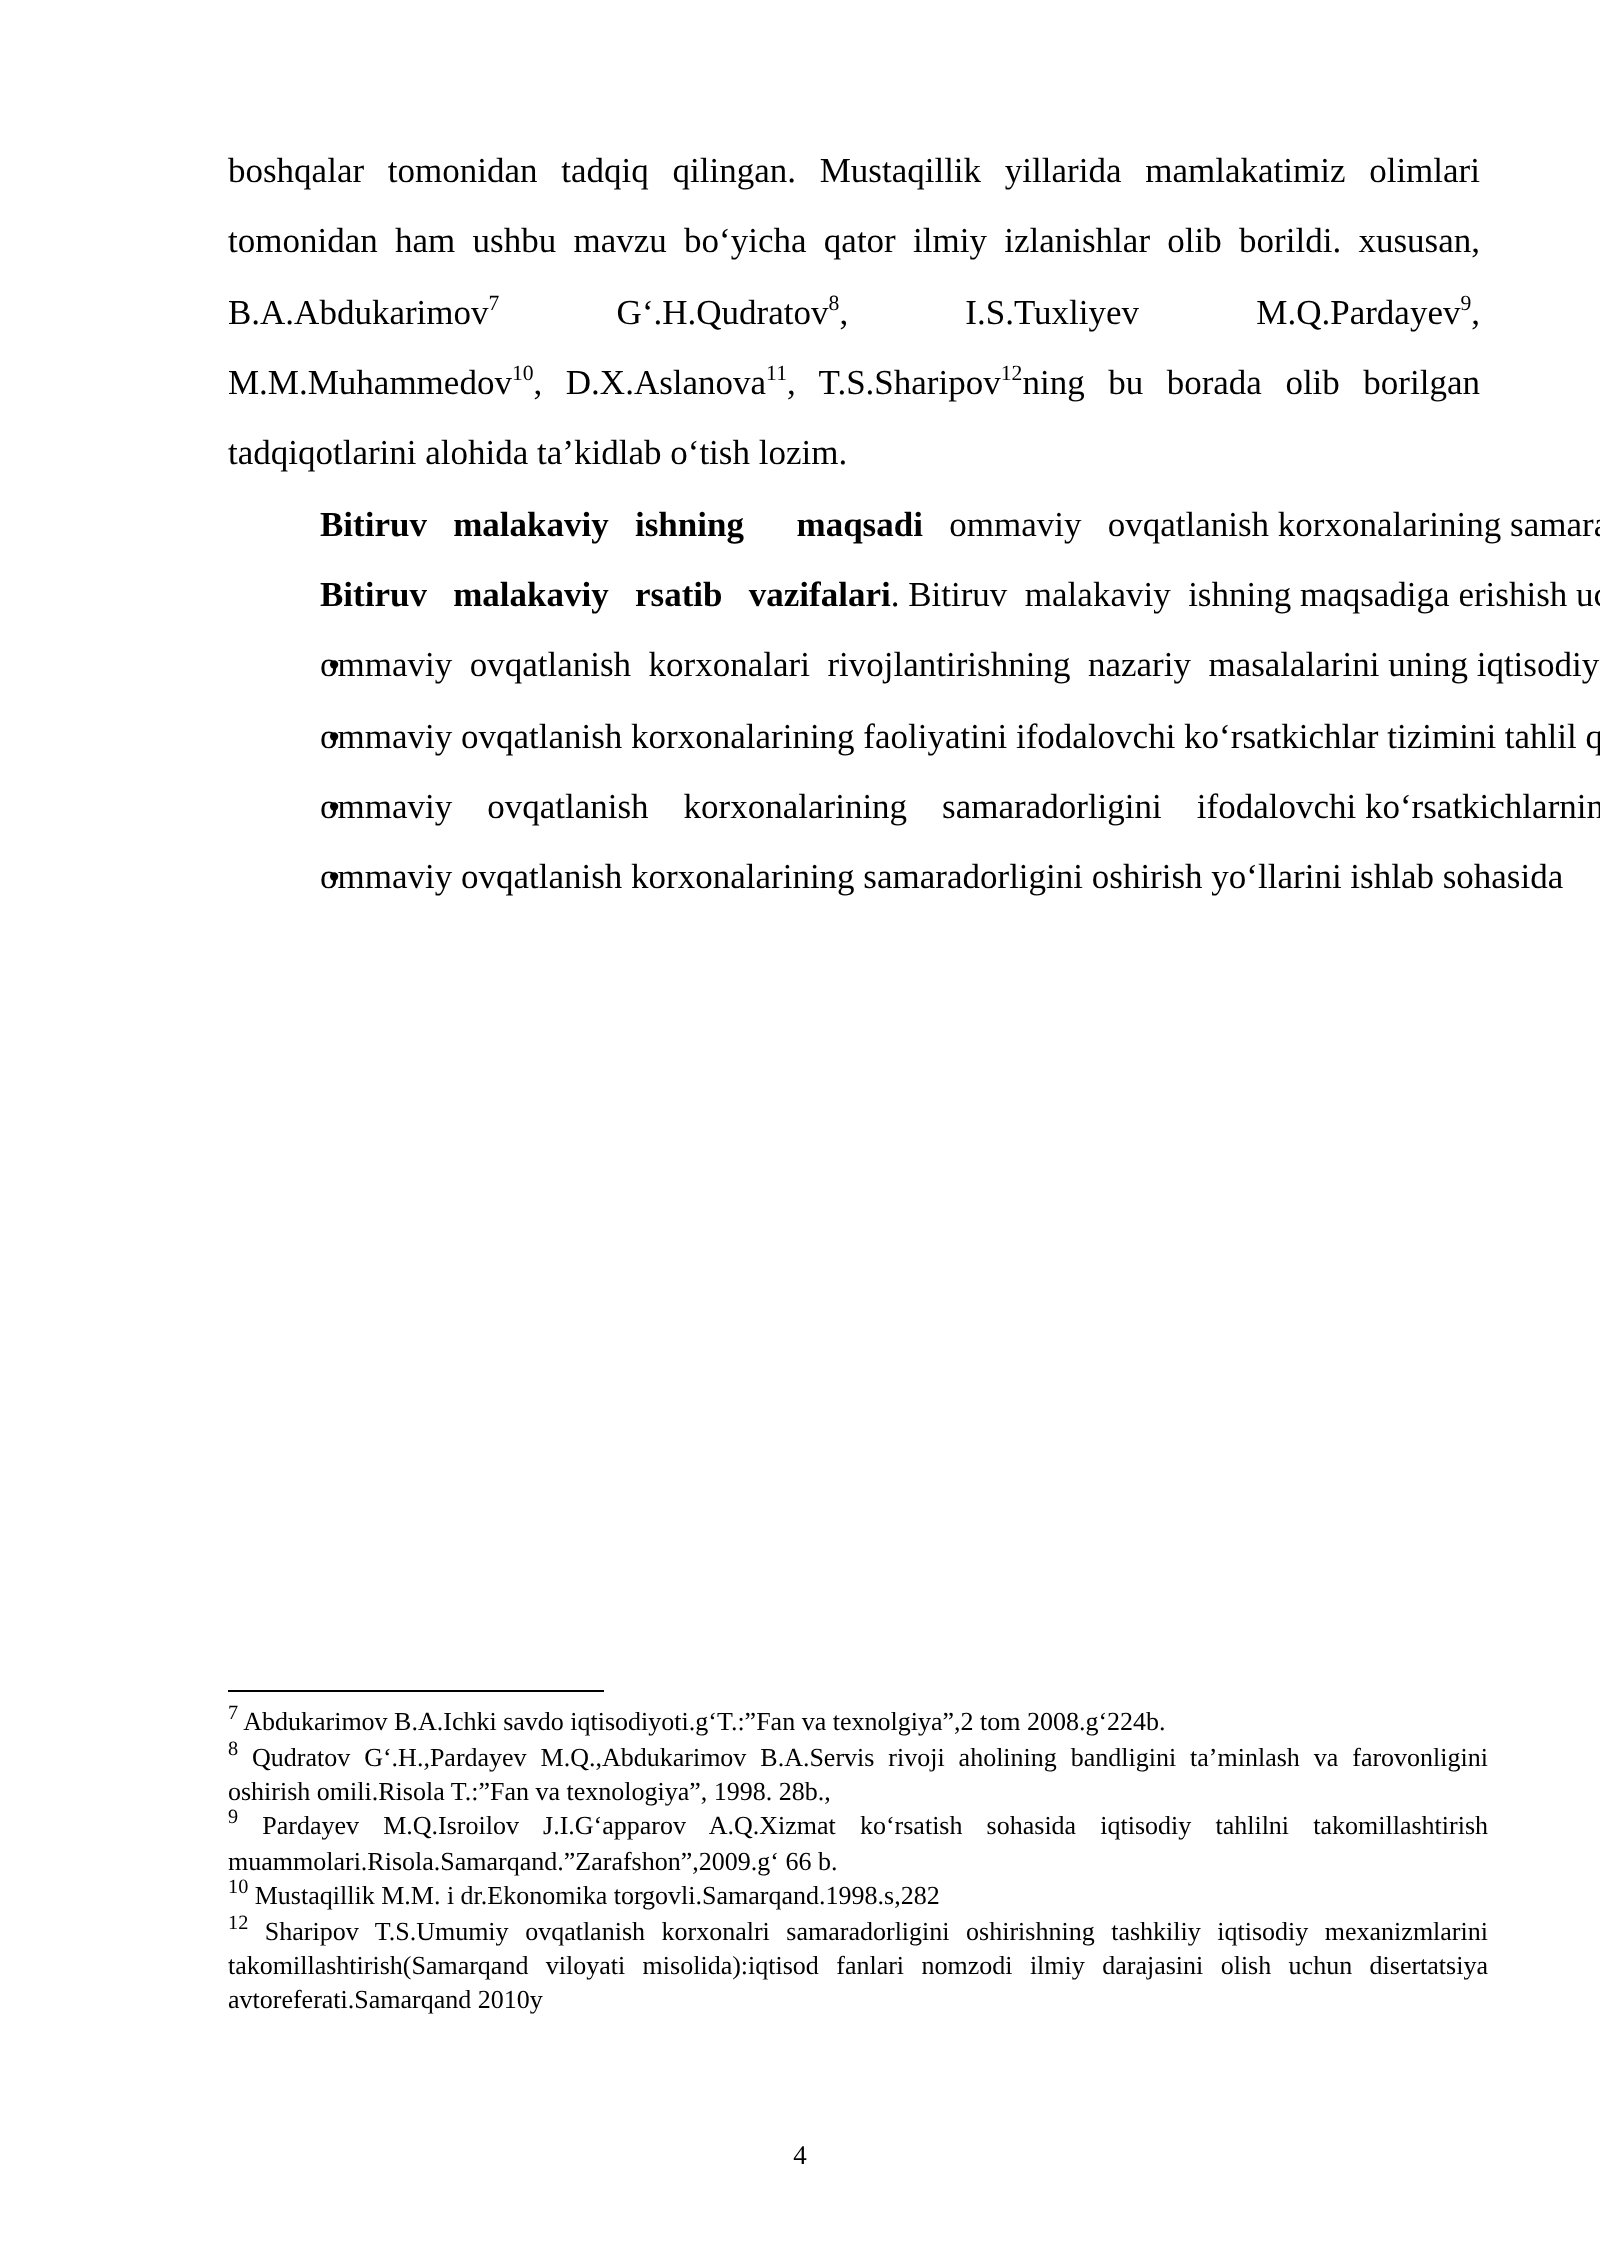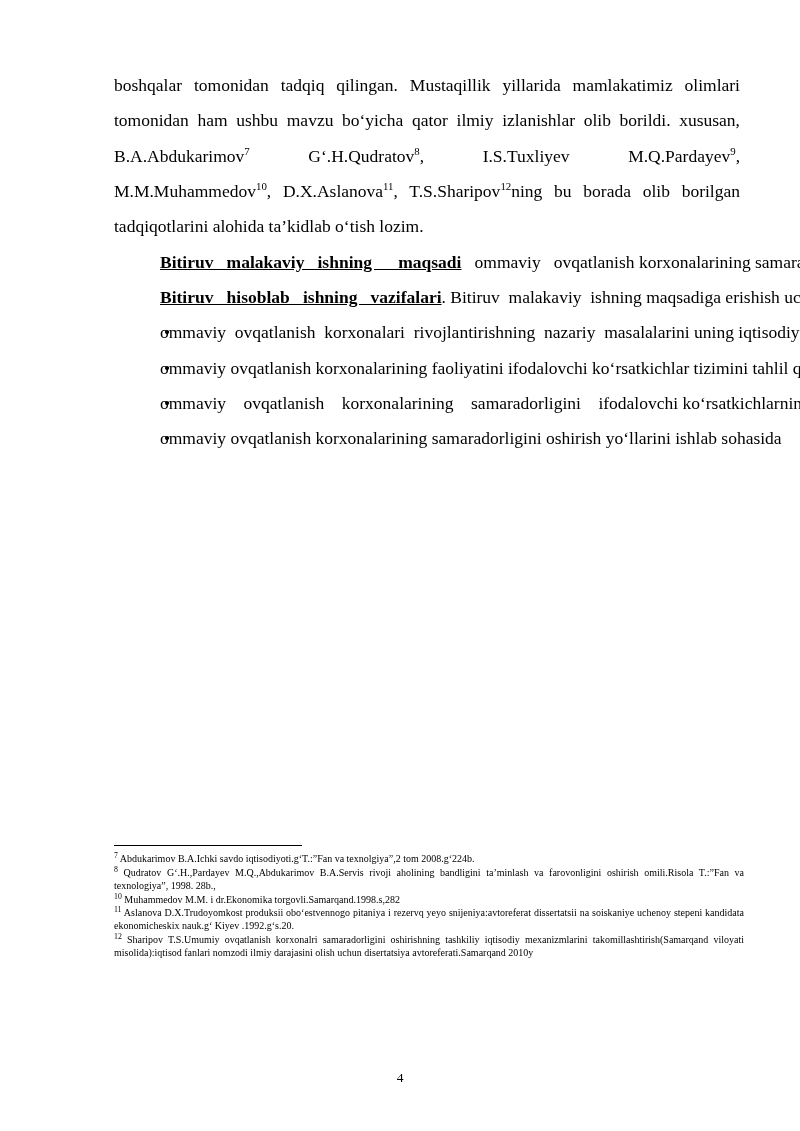--- a/index.html
+++ b/index.html
@@ -29,21 +29,20 @@
     text-justify: inter-word;
   }
   p {
     margin: 0;
   }
   .indent {
     text-indent: 46px;
   }
   .bold {
     font-weight: bold;
-    text-decoration: underline;
   }
   sup {
     font-size: 0.62em;
     vertical-align: super;
     line-height: 0;
   }
   .bullet-item {
     display: block;
     width: 626px;
     font-size: 17.5px;
@@ -66,21 +65,21 @@
     top: 845px;
     width: 630px;
   }
   .fn-rule {
     width: 188px;
     height: 0;
     border-top: 1px solid #000;
     margin-bottom: 6px;
   }
   .footnote {
-    font-size: 10px;
+    font-size: 13px;
     line-height: 1.32;
     text-align: justify;
     text-justify: inter-word;
     margin-bottom: 0.5px;
   }
   .footnote sup {
     font-size: 0.78em;
   }
   .page-number {
     position: absolute;
@@ -96,42 +95,42 @@
 <body>
 
 <div class="page">
 
   <div class="body-text">
 
     <p><span>boshqalar tomonidan tadqiq qilingan. Mustaqillik yillarida mamlakatimiz olimlari tomonidan ham ushbu mavzu bo‘yicha qator ilmiy izlanishlar olib borildi. xususan, B.A.Abdukarimov</span><sup>7</sup><span class="sp">     G‘.H.Qudratov</span><sup>8</sup><span class="sp">,     I.S.Tuxliyev     M.Q.Pardayev</span><sup>9</sup><span>, M.M.Muhammedov</span><sup>10</sup><span>, D.X.Aslanova</span><sup>11</sup><span>, T.S.Sharipov</span><sup>12</sup><span>ning bu borada olib borilgan tadqiqotlarini alohida ta’kidlab o‘tish lozim.</span></p>
 
     <p class="indent"><span class="bold sp">Bitiruv   malakaviy   ishning      maqsadi</span><span class="sp">   ommaviy   ovqatlanish korxonalarining samaradorligini ifodalovchi ko‘rsatkichlar tizimini, ularni baholash va   oshirish   yo‘llarini   ishlab   chiqish,   samaradorlikni   ko‘tarishning   ichki imkoniyatlarini  axtarib  topish  va  ularni  amaliyotga  safarbar  qilish  yo‘llarini ko‘rsatib berishdan iboratdir.</span></p>
 
-    <p class="indent"><span class="bold sp">Bitiruv   hisoblab   ishning   vazifalari</span><span class="sp">. Bitiruv  malakaviy  ishning maqsadiga erishish uchun uning oldiga quyidagi vazifalar qo‘yildi:</span></p>
+    <p class="indent"><span class="bold sp">Bitiruv   malakaviy   rsatib   vazifalari</span><span class="sp">. Bitiruv  malakaviy  ishning maqsadiga erishish uchun uning oldiga quyidagi vazifalar qo‘yildi:</span></p>
 
     <div class="bullet-item"><span class="dot">•</span><span class="sp">ommaviy  ovqatlanish  korxonalari  rivojlantirishning  nazariy  masalalarini uning iqtisodiyotda tutgan o‘rnidan kelib chiqqan xolda ochib berish;</span></div>
 
     <div class="bullet-item"><span class="dot">•</span><span class="sp">ommaviy ovqatlanish korxonalarining faoliyatini ifodalovchi ko‘rsatkichlar tizimini tahlil qilish;</span></div>
 
     <div class="bullet-item"><span class="dot">•</span><span class="sp">ommaviy    ovqatlanish    korxonalarining    samaradorligini    ifodalovchi ko‘rsatkichlarning  o‘zgarishlariga  ta’sir  etuvchi  omillarni  aniqlash  va  ularning ta’sirini hisoblab chiqish;</span></div>
 
     <div class="bullet-item"><span class="dot">•</span><span class="sp">ommaviy ovqatlanish korxonalarining samaradorligini oshirish yo‘llarini ishlab sohasida</span></div>
 
   </div>
 
   <div class="footnotes">
     <div class="fn-rule"></div>
 
     <div class="footnote"><sup>7</sup><span> Abdukarimov B.A.Ichki savdo iqtisodiyoti.g‘T.:”Fan va texnolgiya”,2 tom 2008.g‘224b.</span></div>
 
     <div class="footnote"><sup>8</sup><span> Qudratov G‘.H.,Pardayev M.Q.,Abdukarimov B.A.Servis rivoji aholining bandligini ta’minlash va farovonligini oshirish omili.Risola T.:”Fan va texnologiya”, 1998. 28b.,</span></div>
 
+    <div class="footnote"><sup>9</sup><span> Pardayev M.Q.Isroilov J.I.G‘apparov A.Q.Xizmat ko‘rsatish sohasida iqtisodiy tahlilni takomillashtirish muammolari.Risola.Samarqand.”Zarafshon”,2009.g‘ 66 b.</span></div>
 
-    <div class="footnote"><sup>10</sup><span> Muhammedov M.M. i dr.Ekonomika torgovli.Samarqand.1998.s,282</span></div>
+    <div class="footnote"><sup>10</sup><span> Mustaqillik M.M. i dr.Ekonomika torgovli.Samarqand.1998.s,282</span></div>
 
-    <div class="footnote"><sup>11</sup><span> Aslanova D.X.Trudoyomkost produksii obo‘estvennogo pitaniya i rezervq yeyo snijeniya:avtoreferat dissertatsii na soiskaniye uchenoy stepeni kandidata ekonomicheskix nauk.g‘ Kiyev .1992.g‘s.20.</span></div>
 
     <div class="footnote"><sup>12</sup><span> Sharipov T.S.Umumiy ovqatlanish korxonalri samaradorligini oshirishning tashkiliy iqtisodiy mexanizmlarini takomillashtirish(Samarqand viloyati misolida):iqtisod fanlari nomzodi ilmiy darajasini olish uchun disertatsiya avtoreferati.Samarqand 2010y</span></div>
   </div>
 
   <div class="page-number">4</div>
 
 </div>
 
 </body></html>

